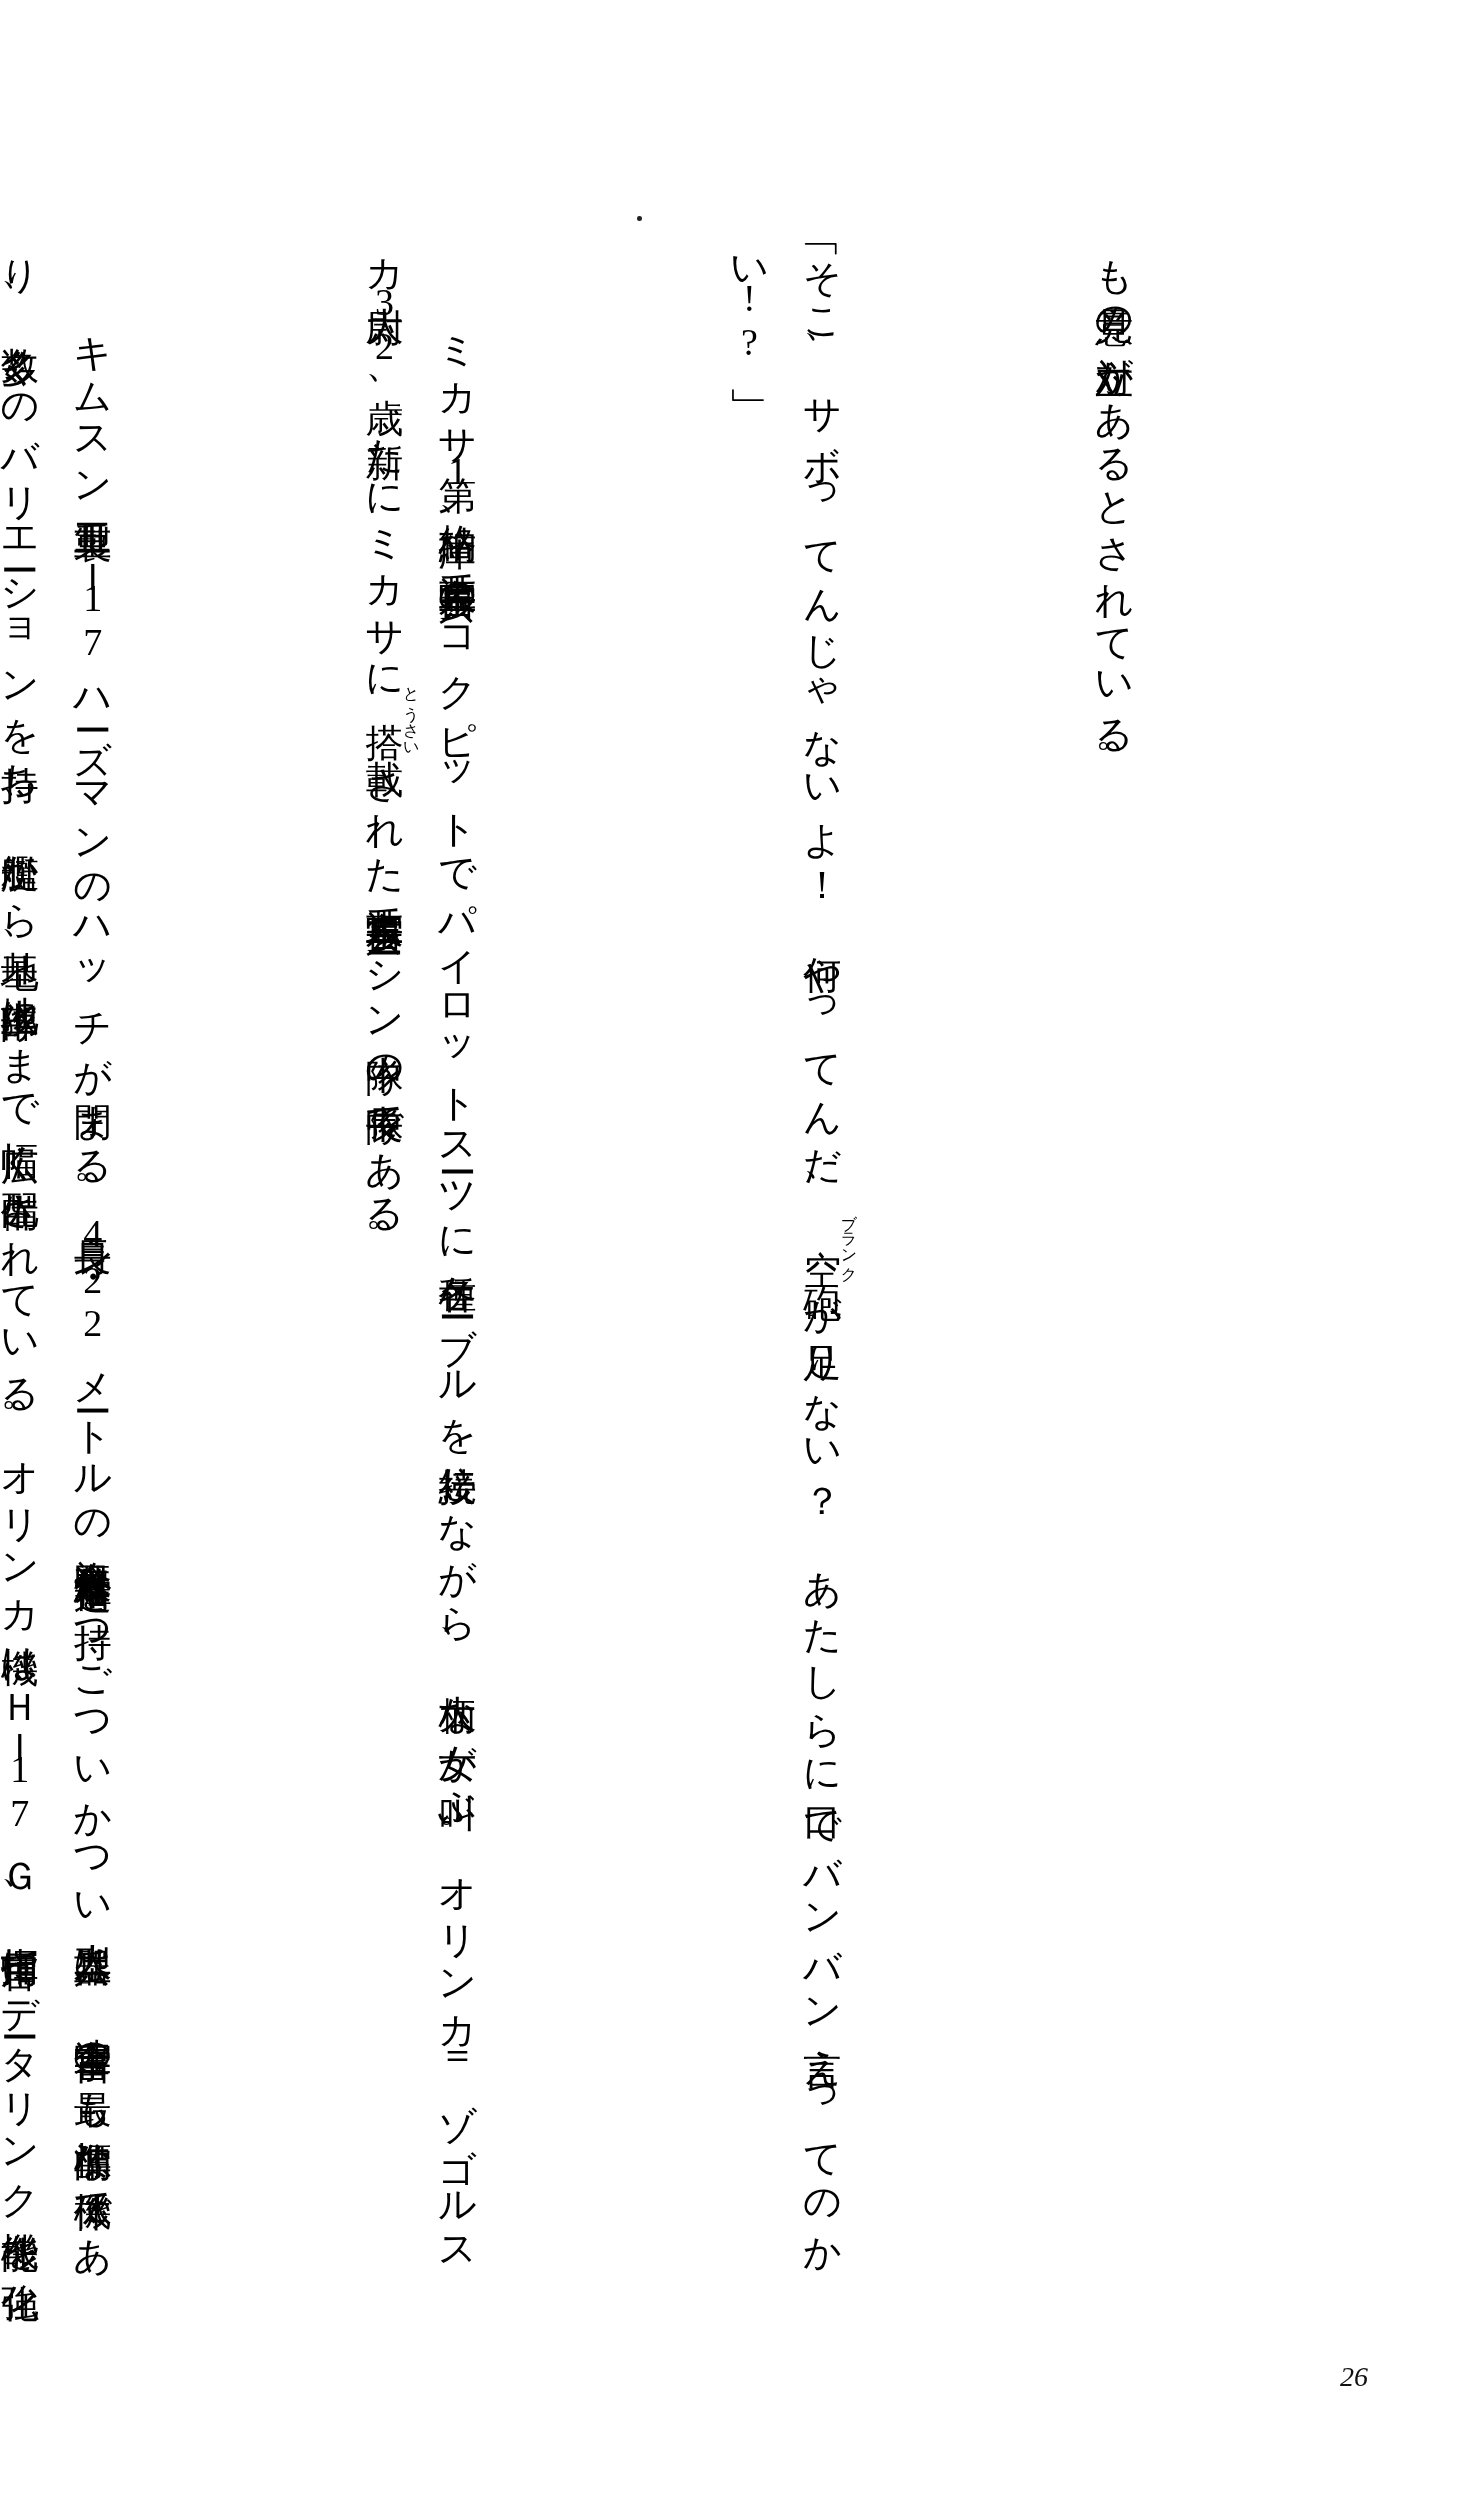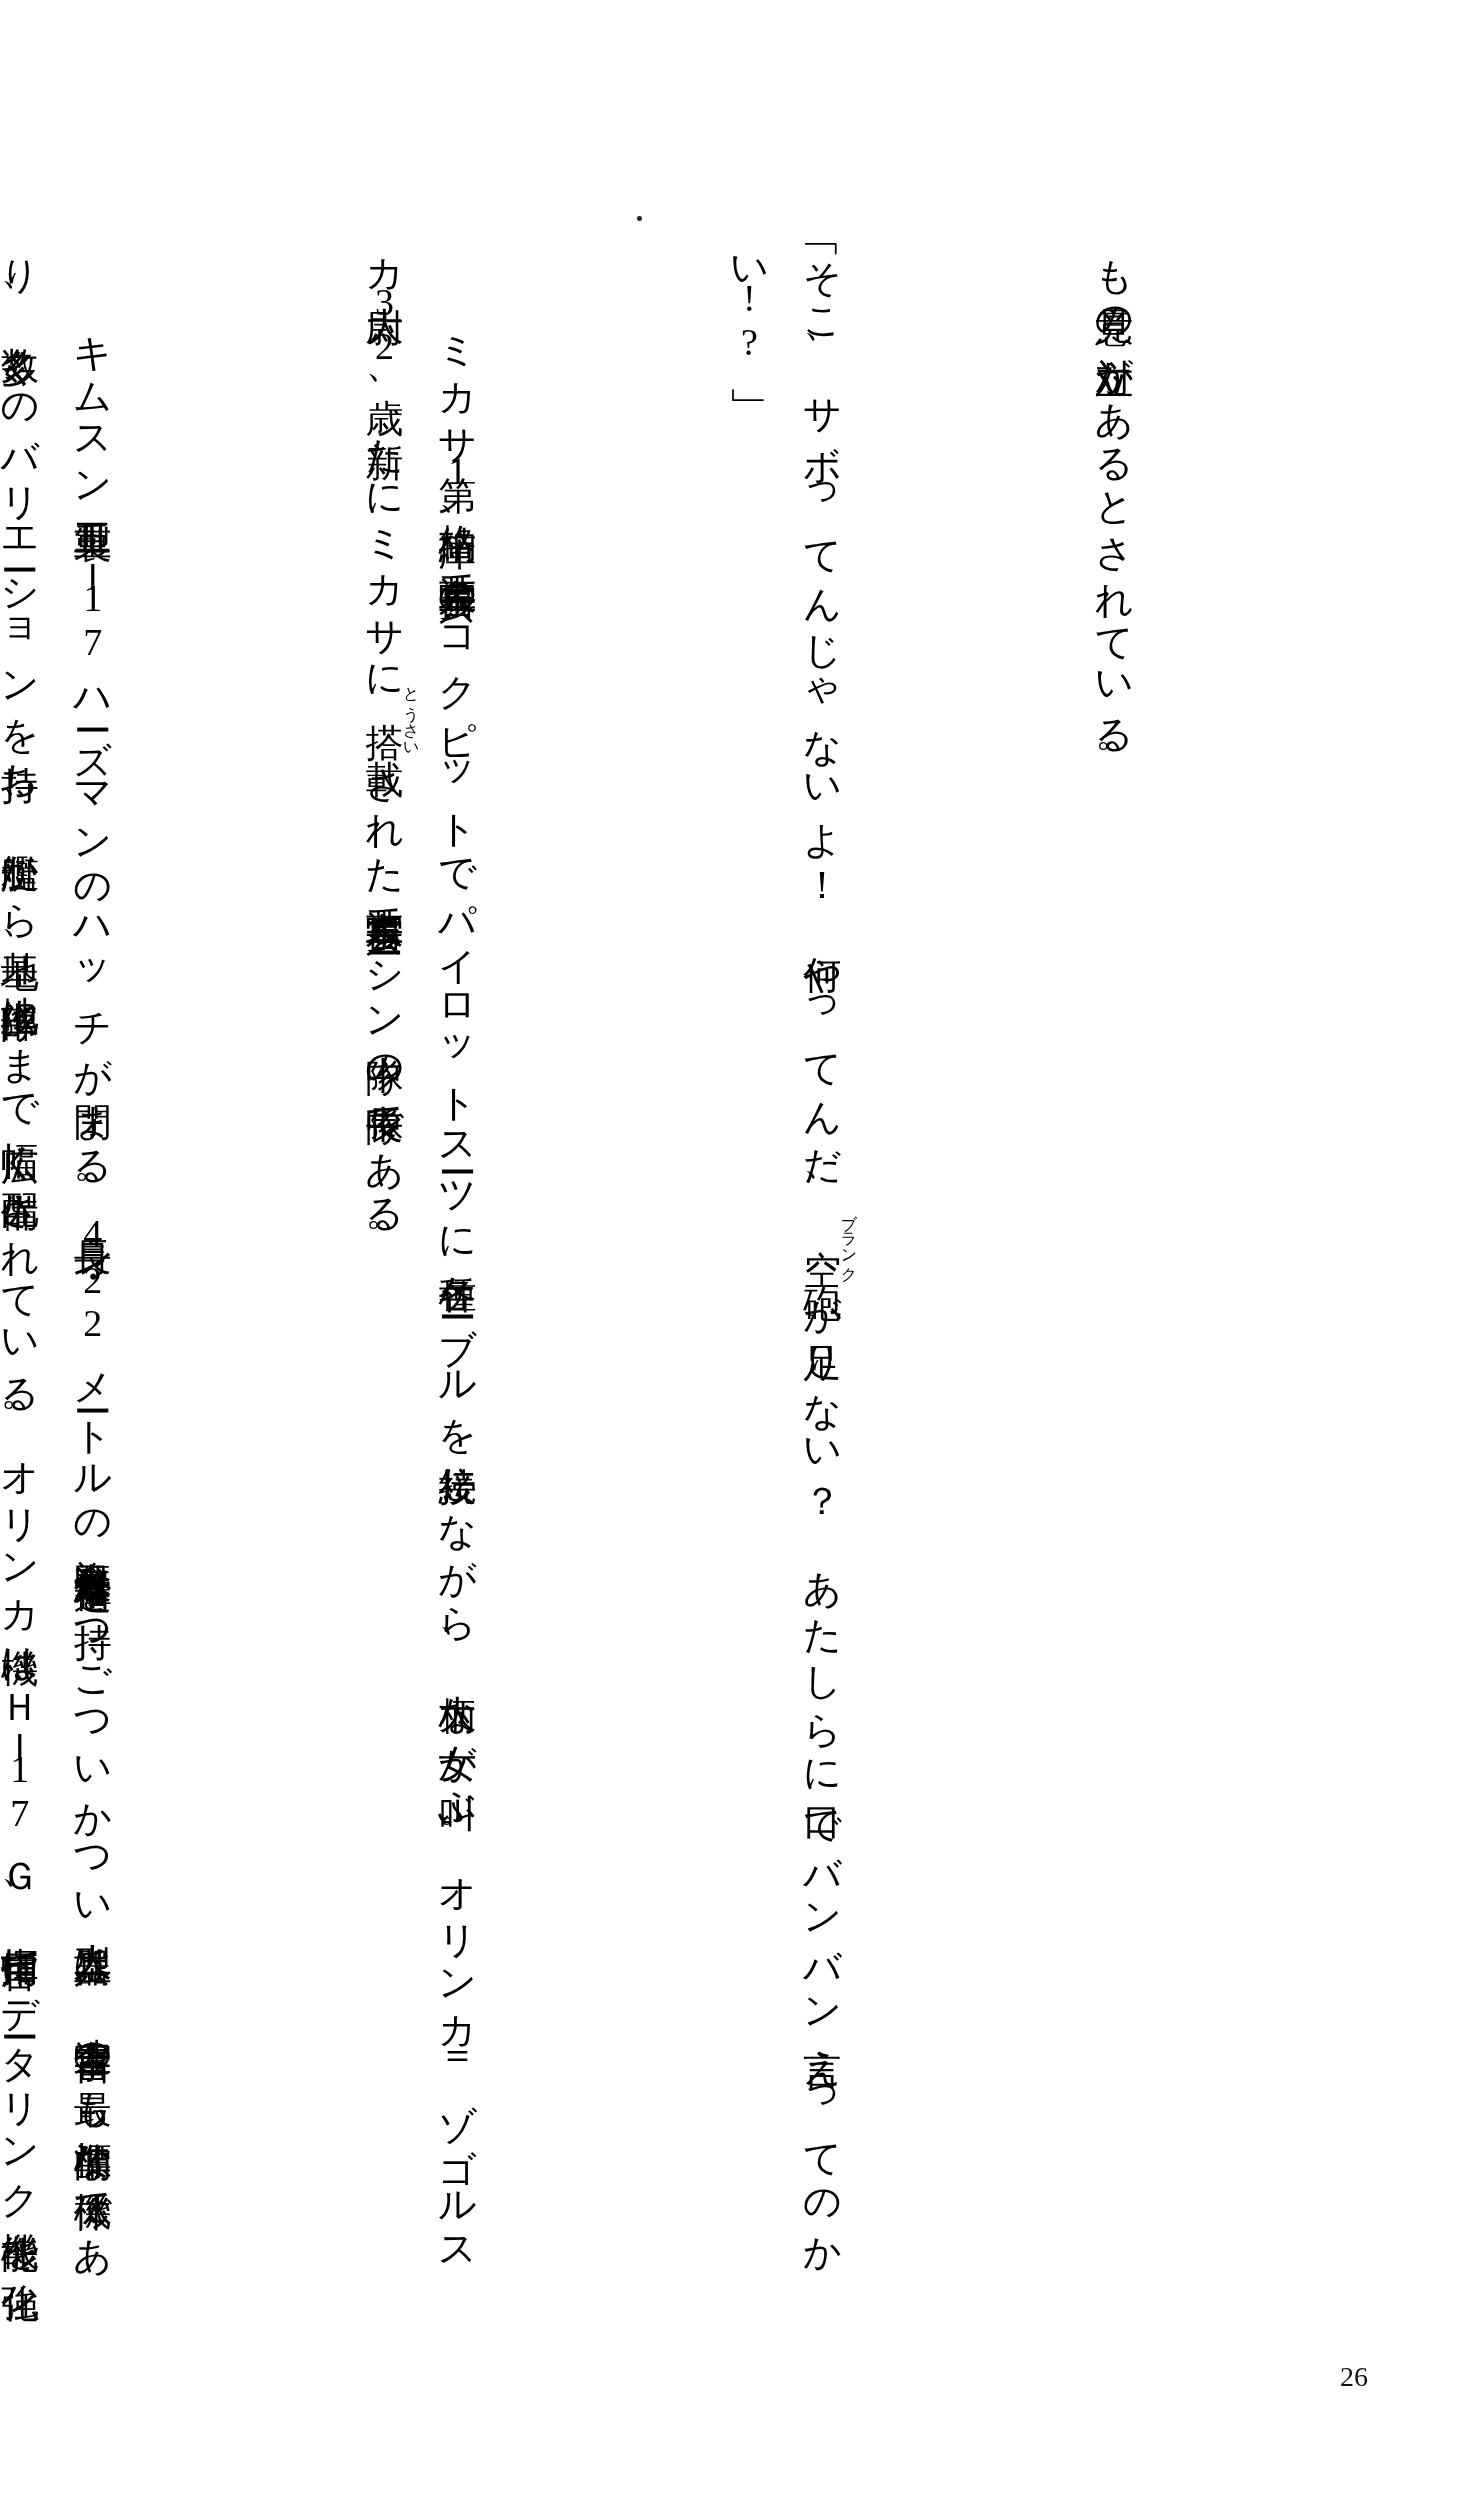--- a/index.html
+++ b/index.html
@@ -60,20 +60,21 @@
     letter-spacing: 0px;
     font-weight: 400;
   }
 
   .page-number {
     position: absolute;
     bottom: 119px;
     right: 111px;
     font-size: 28px;
     font-family: "Liberation Serif", "DejaVu Serif", serif;
+    font-style: italic;
     color: #111;
   }
 
   .dot-mark {
     position: absolute;
     top: 216px;
     left: 637px;
     width: 4.6px;
     height: 4.6px;
     background: #222;

